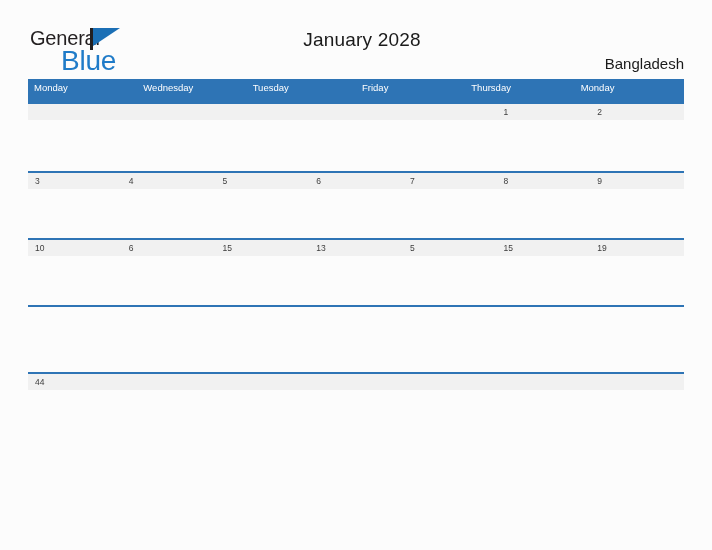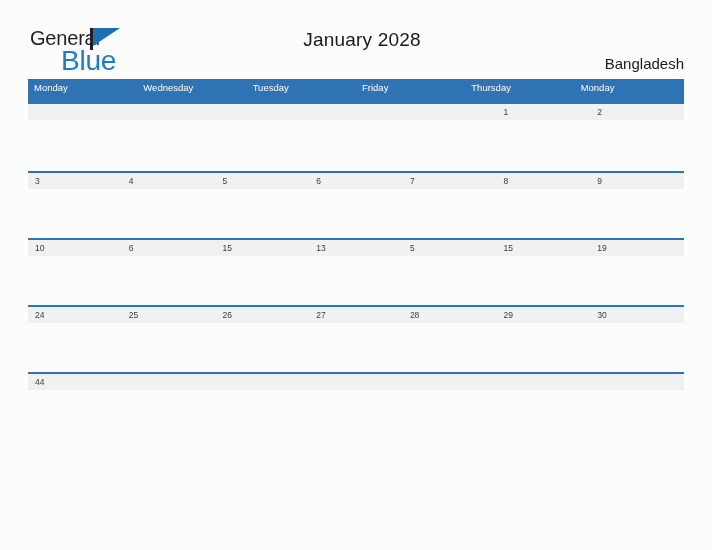--- a/index.html
+++ b/index.html
@@ -225,29 +225,20 @@
         <div class="day-cell">5</div>
         <div class="day-cell">15</div>
         <div class="day-cell">19</div>
       </div>
       <div class="day-body"></div>
     </div>
 
 
     <div class="week-row">
       <div class="rule"></div>
-      <div class="day-strip">
-        <div class="day-cell">24</div>
-        <div class="day-cell">25</div>
-        <div class="day-cell">26</div>
-        <div class="day-cell">27</div>
-        <div class="day-cell">28</div>
-        <div class="day-cell">29</div>
-        <div class="day-cell">30</div>
-      </div>
       <div class="day-body"></div>
     </div>
 
     <div class="week-row">
       <div class="rule"></div>
       <div class="day-strip">
         <div class="day-cell">44</div>
         <div class="day-cell"></div>
         <div class="day-cell"></div>
         <div class="day-cell"></div>

